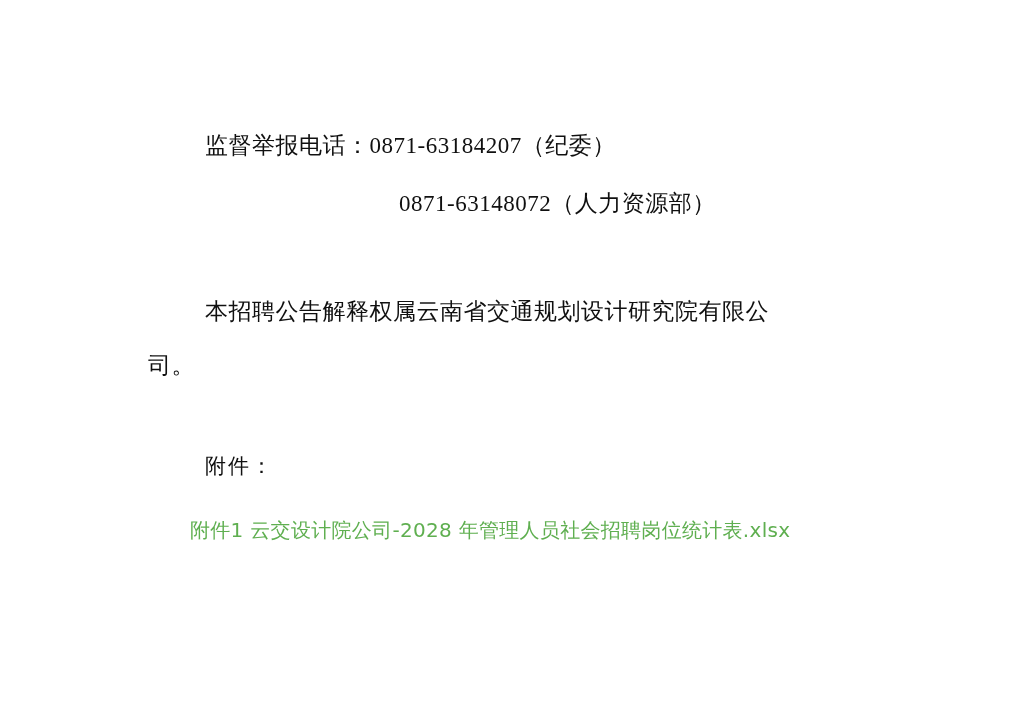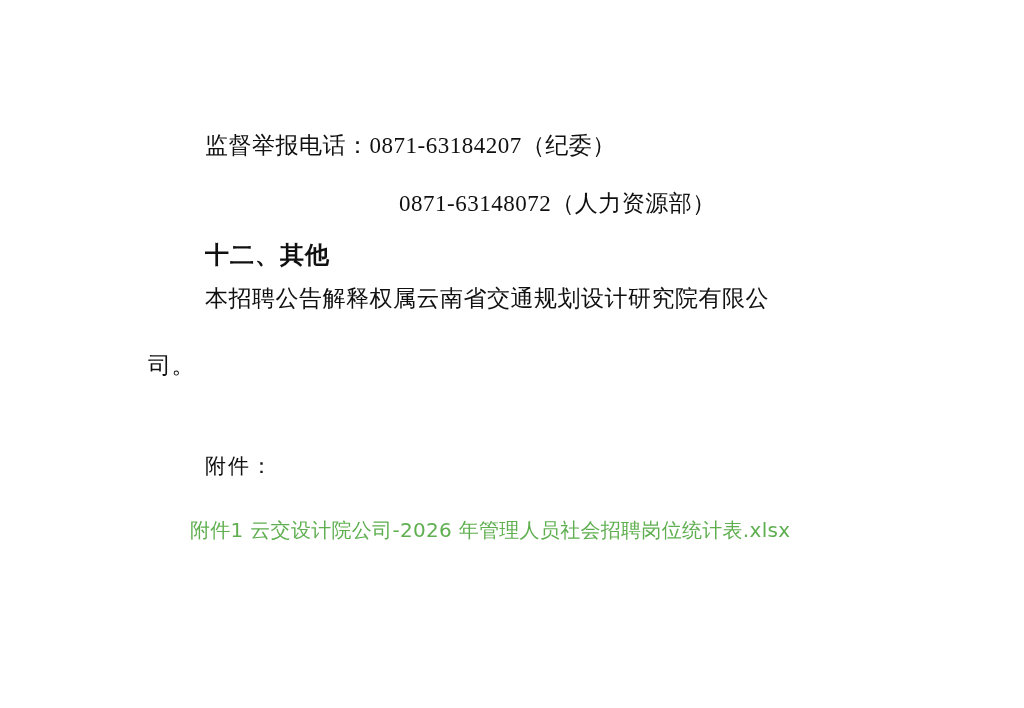--- a/index.html
+++ b/index.html
@@ -63,25 +63,24 @@
 </style>
 </head>
 <body>
 
 <div class="page">
 
   <div class="line body-text indent-1" style="top:134px;">监督举报电话：0871-63184207（纪委）</div>
 
   <div class="line body-text indent-2" style="top:192px;margin-left:6px;">0871-63148072（人力资源部）</div>
 
-  <div class="line body-text heading" style="top:243px; left:205px;">十二、其他</div>
 
-  <div class="line body-text indent-1" style="top:287px;">本招聘公告解释权属云南省交通规划设计研究院有限公</div>
+  <div class="line body-text indent-1" style="top:300px;">本招聘公告解释权属云南省交通规划设计研究院有限公</div>
 
   <div class="line body-text flush" style="top:354px;">司。</div>
 
   <div class="line body-text indent-1 attachment-label" style="top:456px;">附件：</div>
 
-  <a class="attachment-link" style="top:517px;" href="#">附件1 云交设计院公司-2026 年管理人员社会招聘岗位统计表.xlsx</a>
+  <a class="attachment-link" style="top:517px;" href="#">附件1 云交设计院公司-2028 年管理人员社会招聘岗位统计表.xlsx</a>
 
 
 
 </div>
 
 </body></html>

